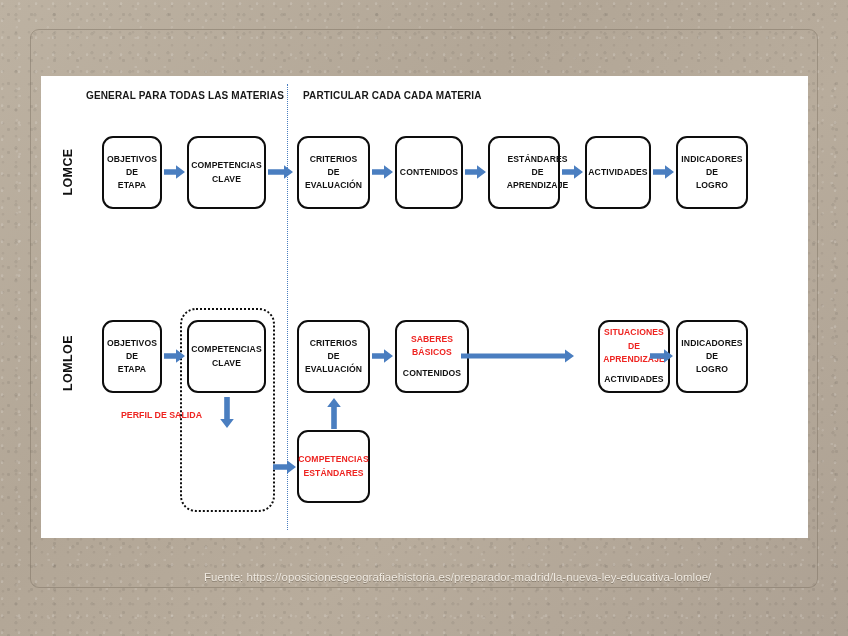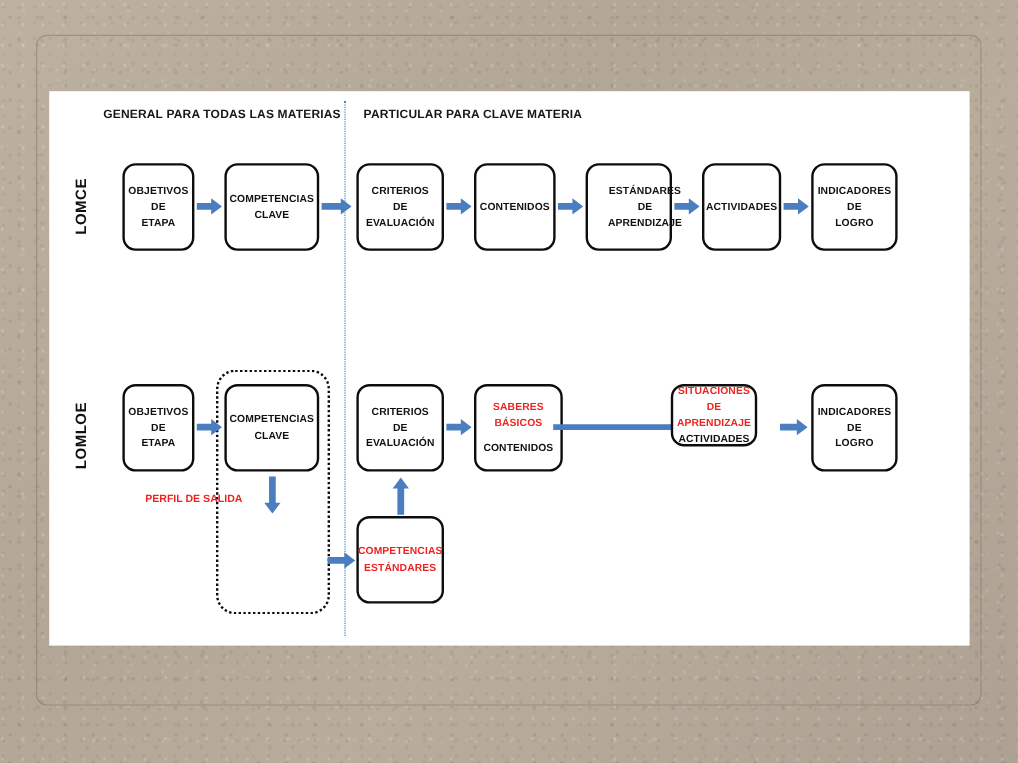--- a/index.html
+++ b/index.html
@@ -146,21 +146,21 @@
 </head>
 <body>
 
 <div id="slide">
 
   <div id="slide-frame"></div>
 
   <div id="canvas">
 
     <div class="caption" style="left:45px; top:14px;">GENERAL PARA TODAS LAS MATERIAS</div>
-    <div class="caption" style="left:262px; top:14px;">PARTICULAR PARA CLAVE MATERIA</div>
+    <div class="caption" style="left:262px; top:14px;">PARTICULAR CADA CADA MATERIA</div>
 
     <div id="separator"></div>
 
     <div class="side-label" style="left:-3px; top:89px; width:60px;">LOMCE</div>
     <div class="side-label" style="left:-9px; top:280px; width:72px;">LOMLOE</div>
 
     <div class="box" style="left:61px; top:60px; width:60px; height:73px;">
       <span>OBJETIVOS</span>
       <span>DE</span>
       <span>ETAPA</span>
@@ -299,21 +299,21 @@
       <span class="gap"></span>
       <span>CONTENIDOS</span>
     </div>
 
     <div class="arrow" style="left:420px; top:272px;">
       <svg width="115" height="16" viewBox="0 0 115 16">
         <path d="M0 5.6 H104 V1.6 L113 8 L104 14.4 V10.4 H0 Z" fill="#4a7ec0"></path>
       </svg>
     </div>
 
-    <div class="box" style="left:518px; top:244px; width:72px; height:52px;">
+    <div class="box" style="left:557px; top:244px; width:72px; height:73px;">
       <span class="red">SITUACIONES</span>
       <span class="red">DE</span>
       <span class="red">APRENDIZAJE</span>
       <span class="gap"></span>
       <span>ACTIVIDADES</span>
     </div>
 
     <div class="arrow" style="left:609px; top:272px;">
       <svg width="24" height="16" viewBox="0 0 24 16">
         <path d="M0 5.2 H14 V1.2 L23 8 L14 14.8 V10.8 H0 Z" fill="#4a7ec0"></path>
@@ -321,14 +321,15 @@
     </div>
 
     <div class="box" style="left:635px; top:244px; width:72px; height:73px;">
       <span>INDICADORES</span>
       <span>DE</span>
       <span>LOGRO</span>
     </div>
 
   </div>
 
+  <div id="source">Fuente: https://oposicionesgeografiaehistoria.es/preparador-madrid/la-nueva-ley-educativa-lomloe/</div>
 
 </div>
 
 </body></html>

